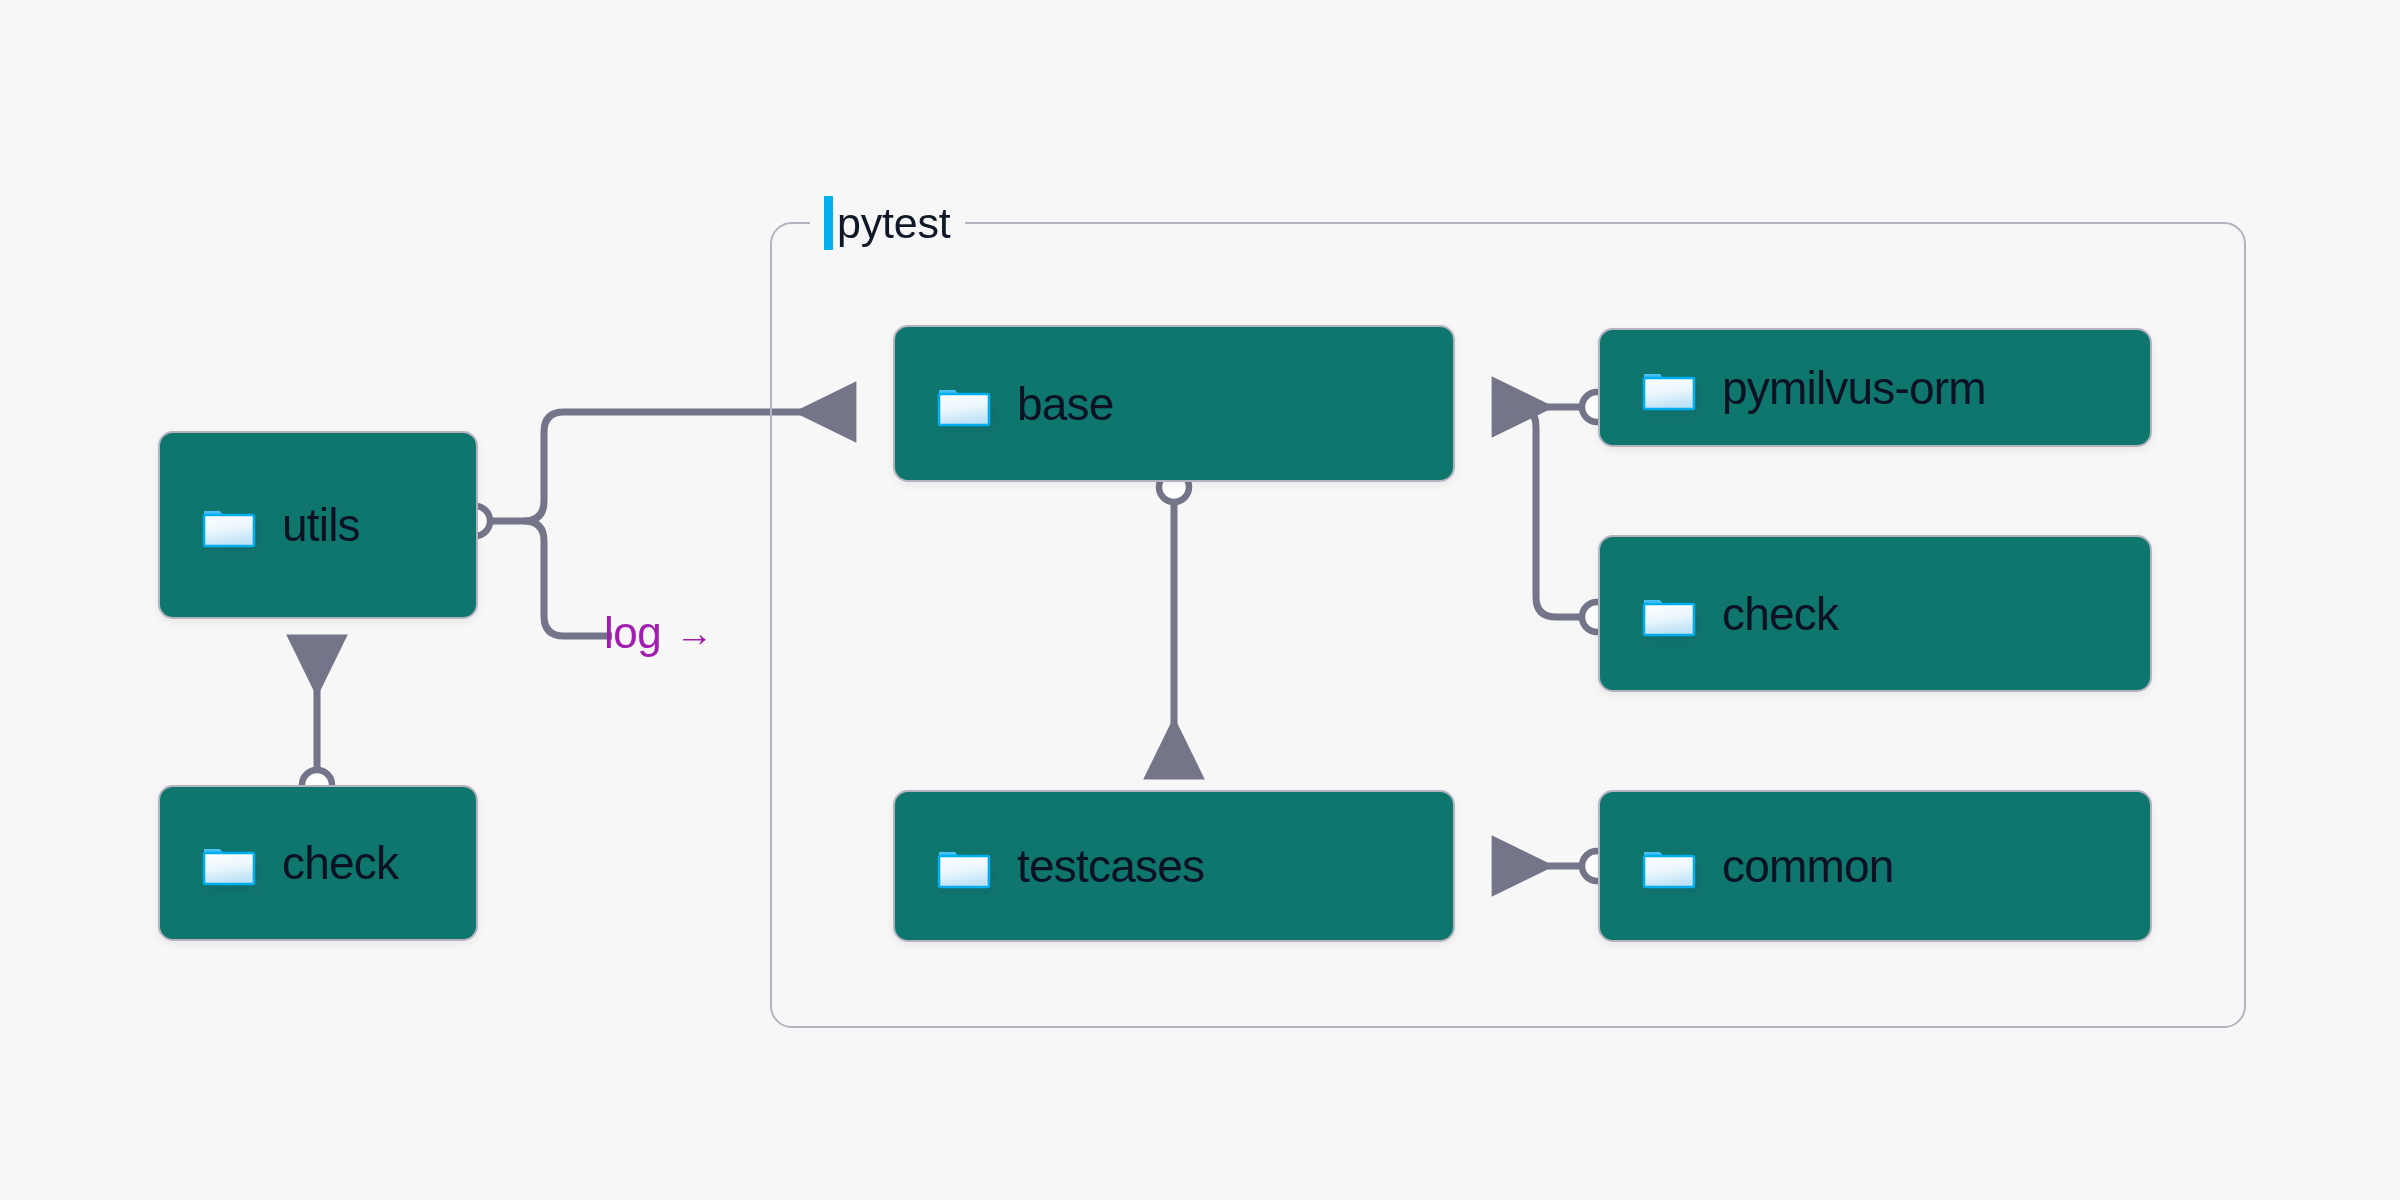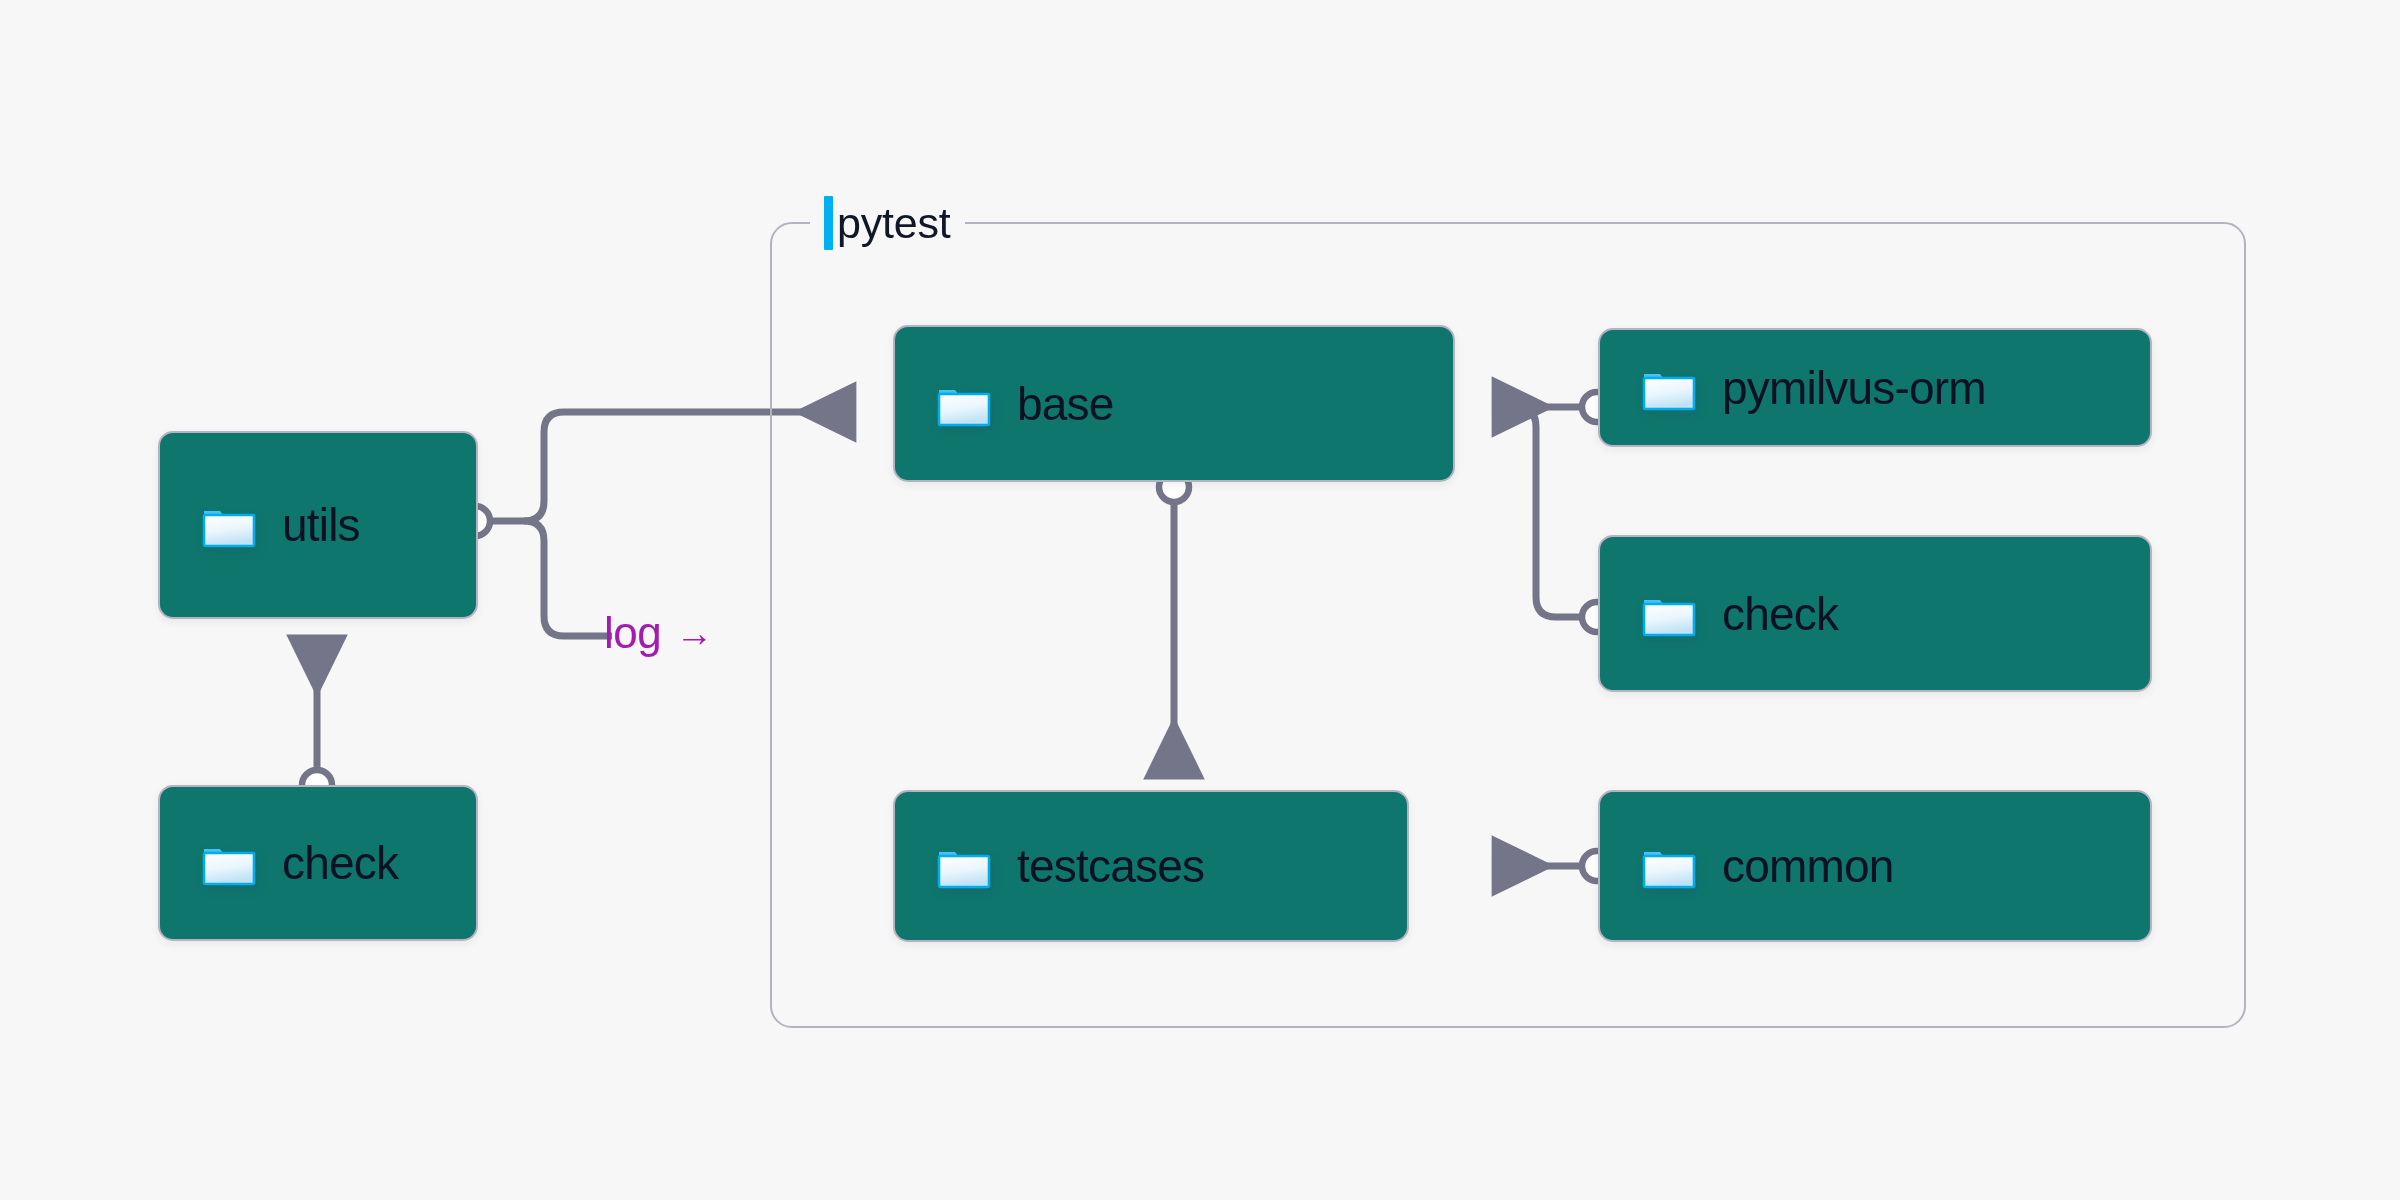--- a/index.html
+++ b/index.html
@@ -186,21 +186,21 @@
   <div class="node" style="left:893px; top:325px; width:562px; height:157px;">
     <div class="node-inner">
       <svg class="folder-icon" viewBox="0 0 54 46">
         <path d="M2 9 h16 l4 5 h30 v4 H2 Z" fill="url(#folderTabGrad)"></path>
         <rect x="2" y="13" width="50" height="31" rx="1.5" fill="url(#folderGrad)" stroke="#00aeef" stroke-width="2.6"></rect>
       </svg>
       <span class="node-label">base</span>
     </div>
   </div>
 
-  <div class="node" style="left:893px; top:790px; width:516px; height:152px;">
+  <div class="node" style="left:893px; top:790px; width:562px; height:152px;">
     <div class="node-inner">
       <svg class="folder-icon" viewBox="0 0 54 46">
         <path d="M2 9 h16 l4 5 h30 v4 H2 Z" fill="url(#folderTabGrad)"></path>
         <rect x="2" y="13" width="50" height="31" rx="1.5" fill="url(#folderGrad)" stroke="#00aeef" stroke-width="2.6"></rect>
       </svg>
       <span class="node-label">testcases</span>
     </div>
   </div>
 
   <div class="node" style="left:1598px; top:328px; width:554px; height:119px;align-items:center;">

